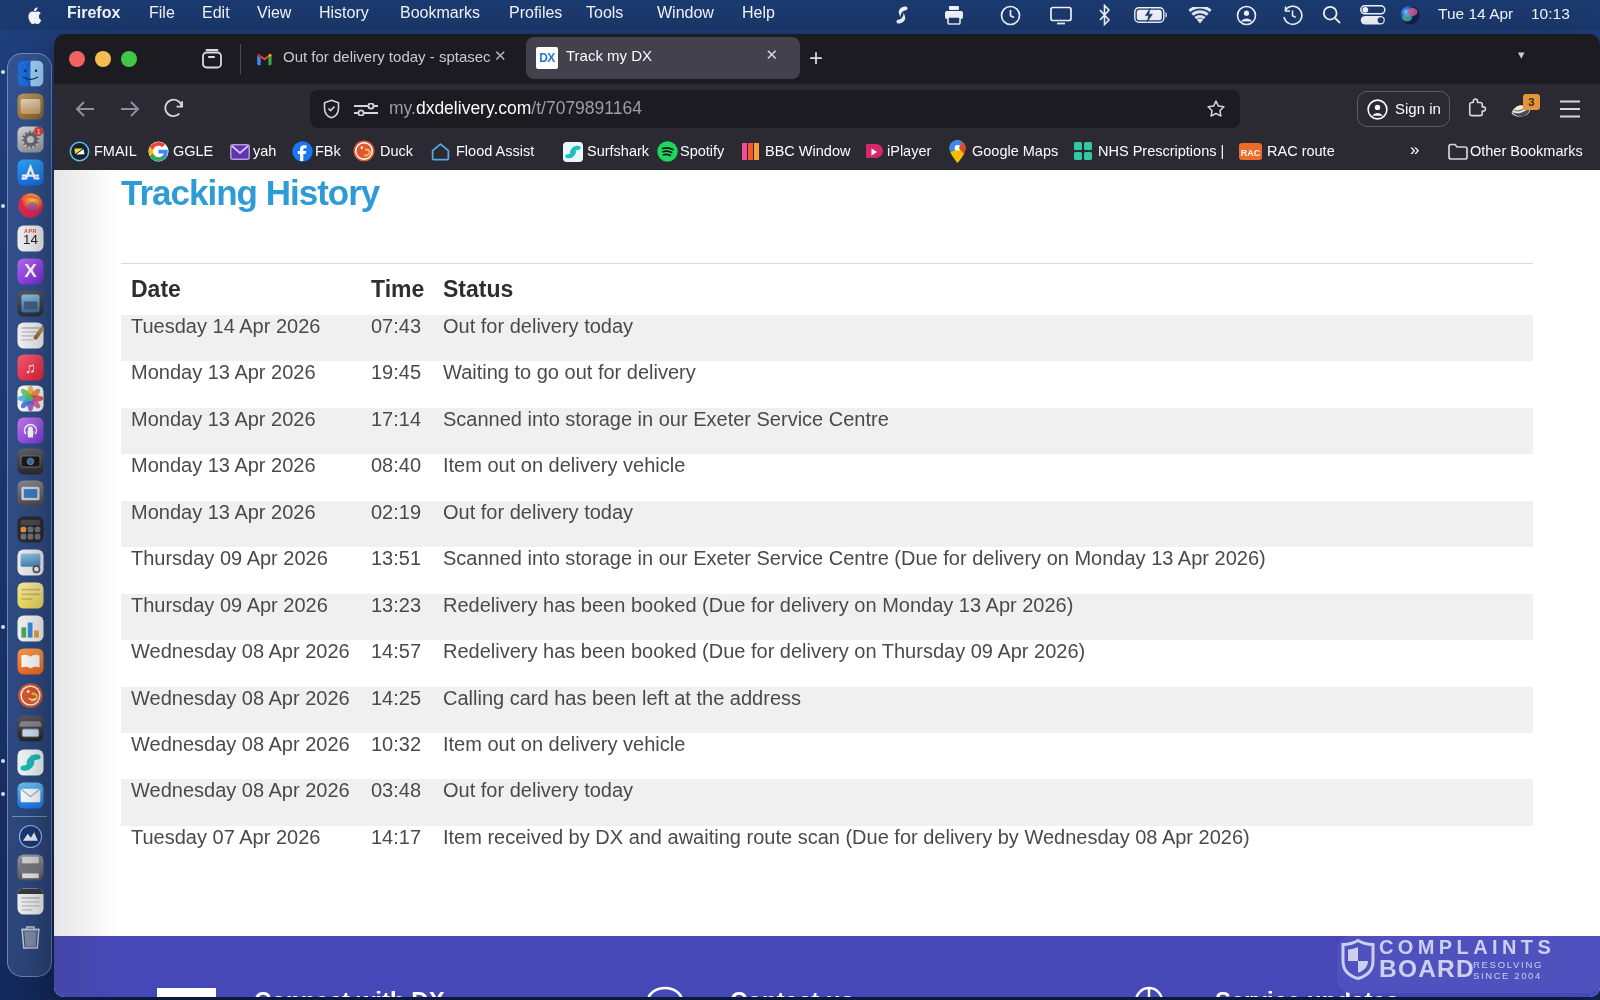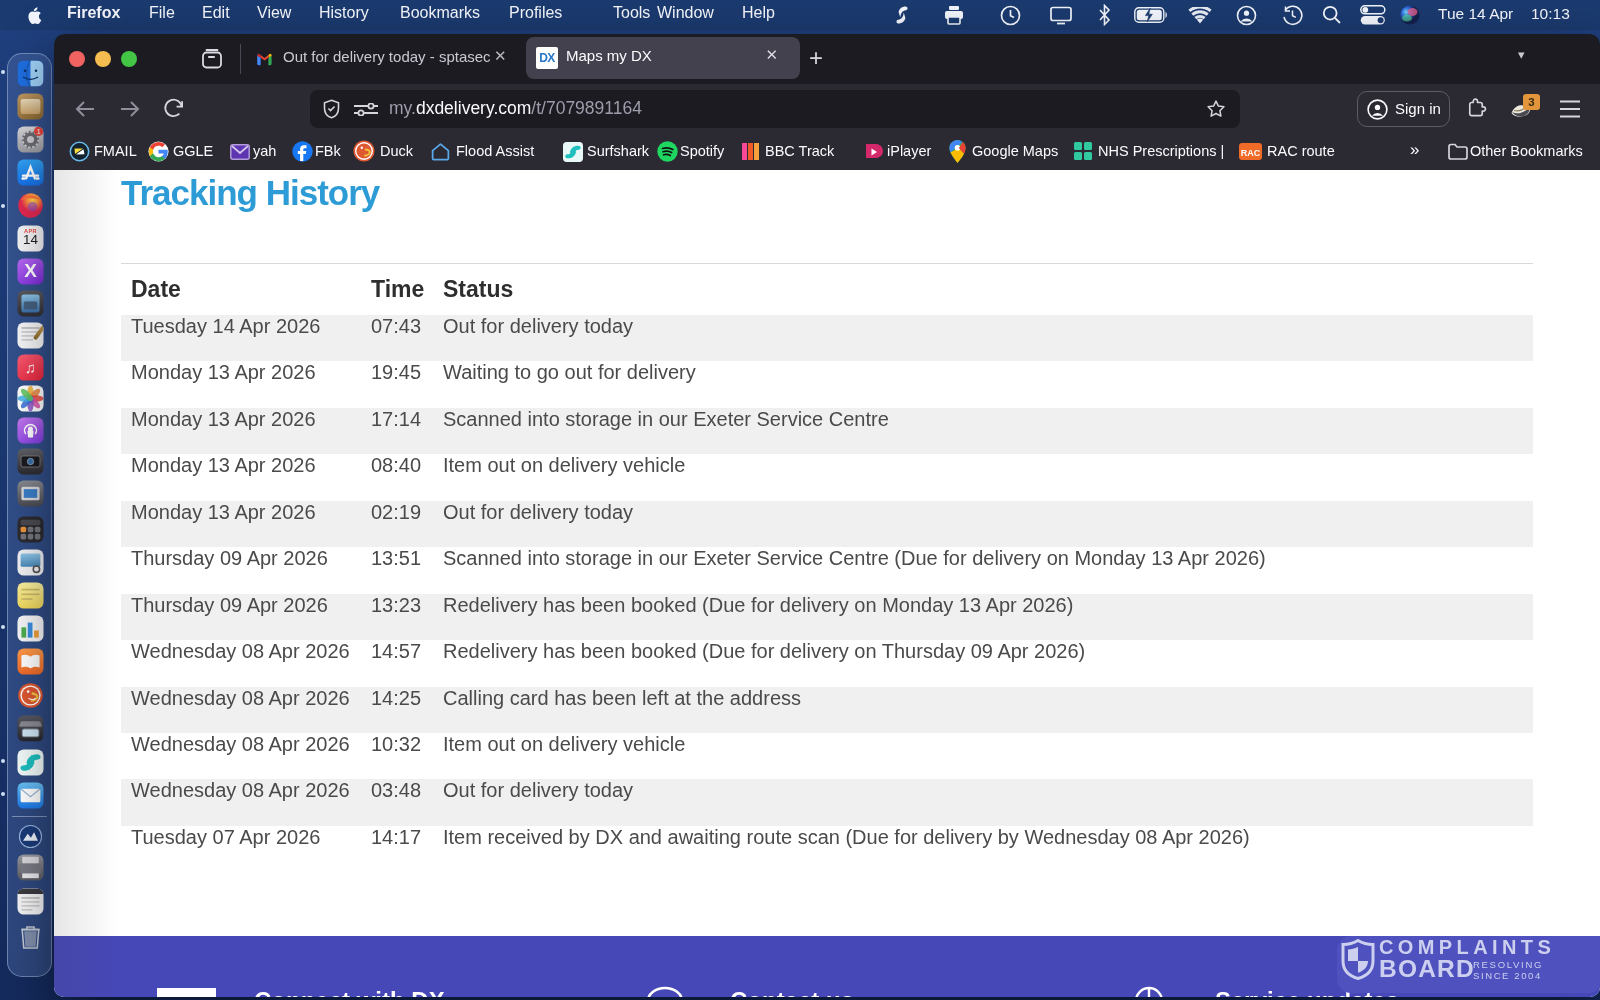--- a/index.html
+++ b/index.html
@@ -59,21 +59,21 @@
     <path d="M10.5 0.3 C10.6 1.4 10.2 2.4 9.6 3.1 C8.9 3.9 7.9 4.4 6.9 4.3 C6.8 3.3 7.3 2.2 7.9 1.6 C8.6 0.9 9.7 0.4 10.5 0.3 Z"></path>
     <path d="M7.4 5.1 C8.3 5.1 9.2 4.5 10.5 4.5 C11 4.5 12.7 4.6 13.8 6.2 C13.7 6.3 11.9 7.3 11.9 9.5 C11.9 12.1 14.2 13 14.2 13 C14.2 13.1 13.9 14.3 13 15.5 C12.3 16.5 11.5 17 10.6 17 C9.6 17 9.2 16.4 8.1 16.4 C6.9 16.4 6.5 17 5.6 17 C4.6 17 3.9 16 3.2 15 C2.2 13.6 1.4 11.4 1.4 9.4 C1.4 6.1 3.5 4.5 5.6 4.5 C6.6 4.5 7 5.1 7.4 5.1 Z"></path>
   </svg>
   <div class="item bold" style="position:absolute;left:67px;top:4px">Firefox</div>
   <div class="item" style="position:absolute;left:149px;top:4px">File</div>
   <div class="item" style="position:absolute;left:202px;top:4px">Edit</div>
   <div class="item" style="position:absolute;left:257px;top:4px">View</div>
   <div class="item" style="position:absolute;left:319px;top:4px">History</div>
   <div class="item" style="position:absolute;left:400px;top:4px">Bookmarks</div>
   <div class="item" style="position:absolute;left:509px;top:4px">Profiles</div>
-  <div class="item" style="position:absolute;left:613px;top:4px">Tools</div>
+  <div class="item" style="position:absolute;left:586px;top:4px">Tools</div>
   <div class="item" style="position:absolute;left:657px;top:4px">Window</div>
   <div class="item" style="position:absolute;left:742px;top:4px">Help</div>
 
   <svg style="position:absolute;left:893px;top:6px" width="18" height="18" viewBox="0 0 18 18" fill="#f2f5fb">
     <path d="M12.5 0.5 C9 0.5 6.3 2.6 5.6 6 L7.3 11.5 C7.6 7.2 9.4 4.6 12.9 4.2 C13.9 4.1 14.6 3.3 14.5 2.3 C14.4 1.2 13.6 0.5 12.5 0.5 Z"></path>
     <path d="M5.5 17.5 C9 17.5 11.7 15.4 12.4 12 L10.7 6.5 C10.4 10.8 8.6 13.4 5.1 13.8 C4.1 13.9 3.4 14.7 3.5 15.7 C3.6 16.8 4.4 17.5 5.5 17.5 Z"></path>
   </svg>
   <svg style="position:absolute;left:944px;top:6px" width="20" height="19" viewBox="0 0 20 19" fill="#f2f5fb">
     <rect x="5" y="0" width="10" height="4" rx="1"></rect>
       <rect x="1" y="5" width="18" height="8" rx="2"></rect>
@@ -312,21 +312,21 @@
       <path d="M44 14 v22 a4 4 0 0 1-4 4 h-5 V18 z" fill="#34a853"></path>
       <path d="M4 14 v-2 a4 4 0 0 1 6.5-3.1 L13 11 v7 z" fill="#c5221f"></path>
       <path d="M44 14 v-2 a4 4 0 0 0-6.5-3.1 L35 11 v7 z" fill="#fbbc04"></path>
       <path d="M13 11 L24 19.5 35 11 v7 L24 26.5 13 18 z" fill="#ea4335"></path>
     </svg>
     <div style="position:absolute;left:229px;top:14px;width:208px;overflow:hidden;color:#c9c9d2;font-size:15px;white-space:nowrap">Out for delivery today - sptasec</div>
     <div style="position:absolute;left:440px;top:13px;color:#b9b9c2;font-size:15px;">✕</div>
 
     <div id="activetab">
       <div style="position:absolute;left:10px;top:10px;width:22px;height:22px;background:#fff;border-radius:2px;color:#2878c8;font-weight:bold;font-size:12px;text-align:center;line-height:22px;letter-spacing:-0.5px">DX</div>
-      <div style="position:absolute;left:40px;top:10px;color:#fbfbfe;font-size:15px;">Maps my DX</div>
+      <div style="position:absolute;left:40px;top:10px;color:#fbfbfe;font-size:15px;">Track my DX</div>
       <div style="position:absolute;right:22px;top:9px;color:#d9d9e2;font-size:15px;">✕</div>
     </div>
     <div style="position:absolute;left:755px;top:10px;color:#d9d9e2;font-size:24px;font-weight:300">+</div>
     <div style="position:absolute;left:1464px;top:13px;color:#c9c9d2;font-size:13px;">▾</div>
   </div>
   <div id="navbar">
     <svg style="position:absolute;left:19px;top:13px" width="24" height="24" viewBox="0 0 24 24" fill="none" stroke="#8f8f9b" stroke-width="2">
         <path d="M21 12 H4 M11 5 L4 12 l7 7"></path>
       </svg>
     <svg style="position:absolute;left:64px;top:13px" width="24" height="24" viewBox="0 0 24 24" fill="none" stroke="#8f8f9b" stroke-width="2">
@@ -422,21 +422,21 @@
     <svg style="position:absolute;left:603px;top:7px" width="21" height="21" viewBox="0 0 21 21">
         <circle cx="10.5" cy="10.5" r="10.2" fill="#1ed760"></circle>
         <path d="M5.5 7.5 c3.8-1.1 7.5-0.6 10.4 1.1 M6 10.7 c3.1-0.9 6.2-0.5 8.6 0.9 M6.5 13.8 c2.5-0.7 4.9-0.4 6.8 0.7" stroke="#121212" stroke-width="1.7" fill="none" stroke-linecap="round"></path>
       </svg>
     <span style="left:626px">Spotify</span>
     <svg style="position:absolute;left:687px;top:8px" width="19" height="19" viewBox="0 0 19 19">
         <rect x="1" y="1" width="5" height="17" fill="#f54997"></rect>
         <rect x="7" y="1" width="5" height="17" fill="#f05a28"></rect>
         <rect x="13" y="1" width="5" height="17" fill="#f8a03c"></rect>
       </svg>
-    <span style="left:711px">BBC Track</span>
+    <span style="left:711px">BBC Window</span>
     <svg style="position:absolute;left:810px;top:8px" width="20" height="20" viewBox="0 0 20 20">
         <path d="M2 2 h10 a7 7 0 0 1 0 14 H2 Z" fill="#d4286a"></path>
         <path d="M7.5 6.5 L13 10 7.5 13.5 Z" fill="#fff"></path>
       </svg>
     <span style="left:833px">iPlayer</span>
     <svg style="position:absolute;left:895px;top:6px" width="17" height="23" viewBox="0 0 24 34">
         <path d="M12 0 C5.4 0 0 5.4 0 12 c0 9 12 22 12 22 s12-13 12-22 C24 5.4 18.6 0 12 0 z" fill="#34a853"></path>
         <path d="M12 0 C5.4 0 0 5.4 0 12 c0 2 0.6 4.2 1.6 6.4 L19 3 C17 1.2 14.6 0 12 0 z" fill="#4285f4"></path>
         <path d="M1.6 18.4 C4.4 24 9 29.6 12 34 c0 0 6-6.5 9.6-13.5 L14 12 z" fill="#fbbc04"></path>
         <circle cx="12" cy="11.5" r="4.2" fill="#fff"></circle>

